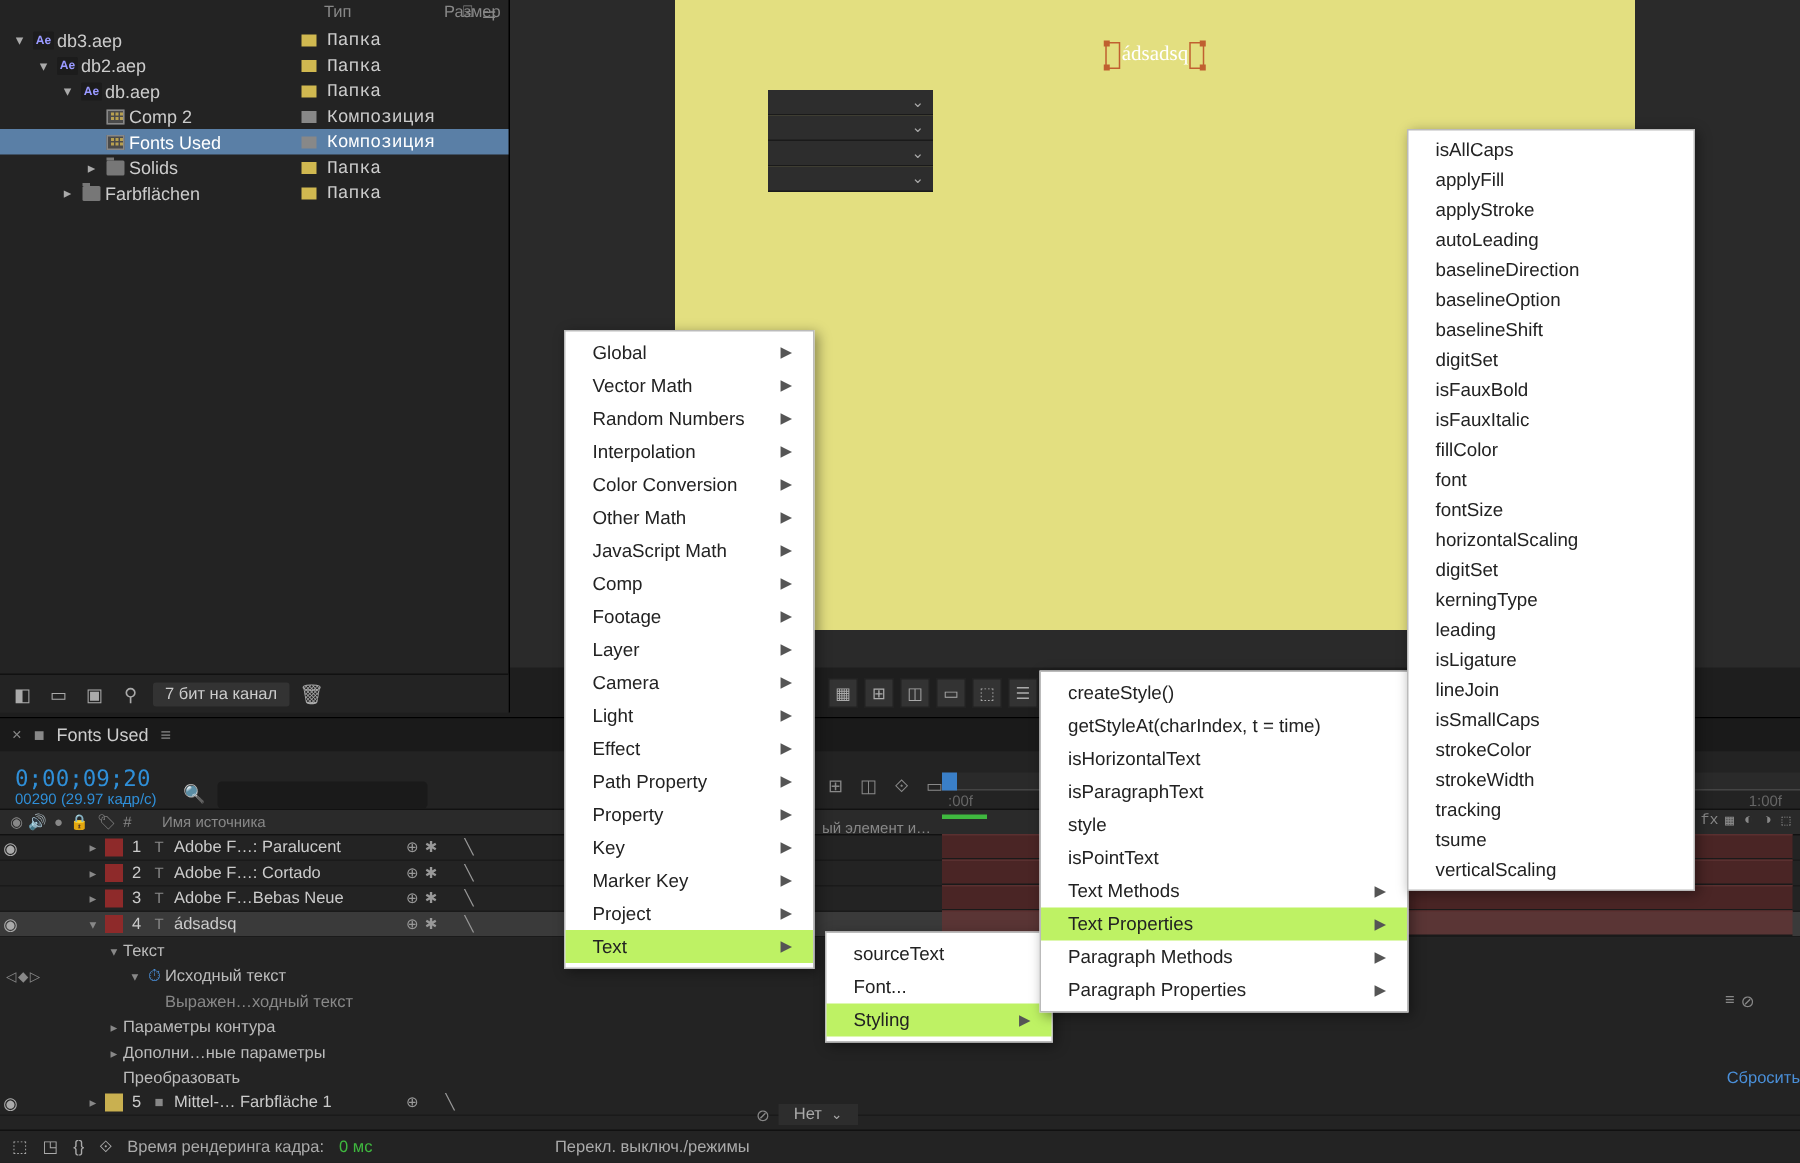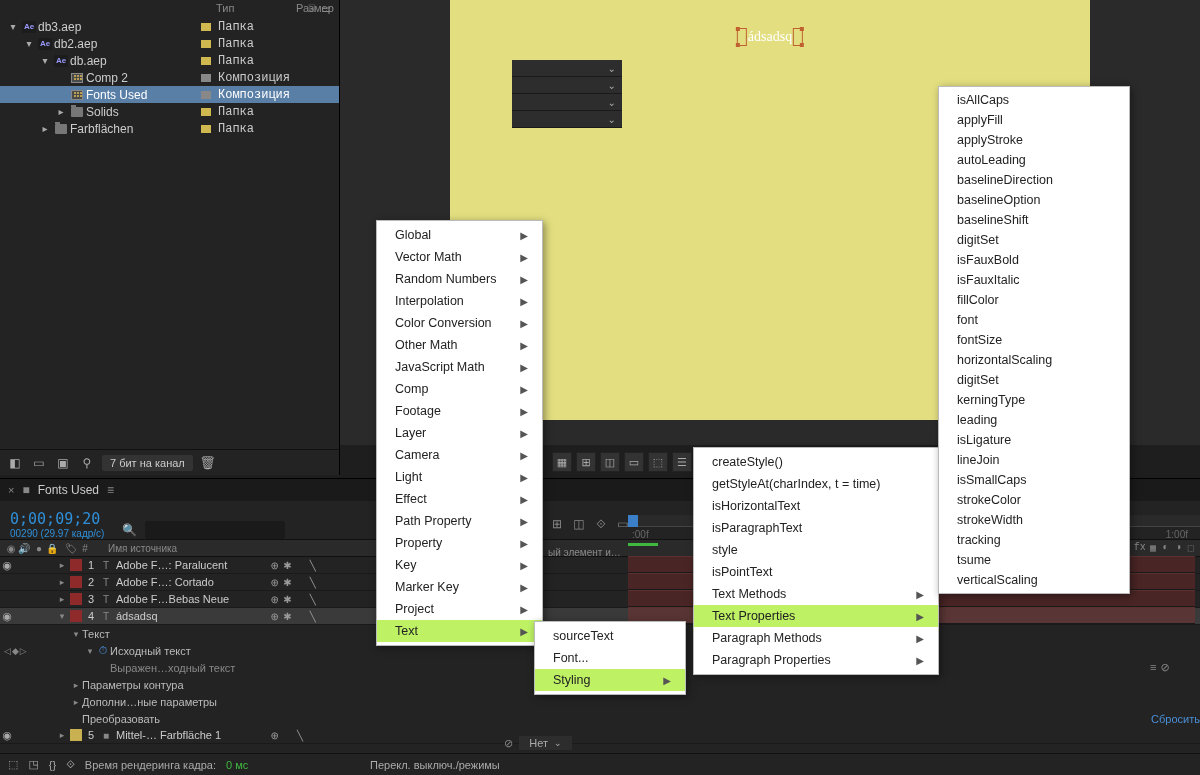--- a/index.html
+++ b/index.html
@@ -105,21 +105,21 @@
   .nort-dd { position:absolute; left:504px; bottom:25px; display:flex; align-items:center; gap:6px; font-size:11px; color:#aaa; }
   .nort-box { background:#2d2d2d; padding:1px 10px; display:flex; gap:6px; align-items:center; }
   
   
   .ctx-menu { position:absolute; background:#fff; border:1px solid #bbb; box-shadow:2px 2px 8px rgba(0,0,0,0.4); font-size:12.5px; color:#222; padding:3px 0; }
   .ctx-item { display:flex; align-items:center; justify-content:space-between; padding:4px 14px 4px 18px; white-space:nowrap; cursor:default;text-align:center; }
   .ctx-item:hover, .ctx-item.hl { background:#bef264; }
   .ctx-arrow { font-size:10px; color:#555; margin-left:20px; }
   
   .menu1 { left:376px; top:220px; width:167px; }
-  .menu2 { left:534px; top:621px; width:152px; }
+  .menu2 { left:550px; top:621px; width:152px; }
   .menu3 { left:693px; top:447px; width:246px; }
   .menu4 { left:938px; top:86px; width:192px; }
   .menu4 .ctx-item { padding:3px 14px 3px 18px; }
   
   .timeline-ruler { position:absolute; left:628px; top:515px; right:0; height:28px; }
   .ruler-bar { height:12px; background:#2a2a2a; border-bottom:1px solid #444; position:relative; }
   .playhead { position:absolute; left:0; top:0; width:10px; height:12px; background:#3a7fc8; }
   .ruler-ticks { height:14px; position:relative; color:#666; font-size:10px; }
   .tick { position:absolute; top:2px; }
   .ruler-handles { position:absolute; left:548px; top:515px; display:flex; gap:4px; }

